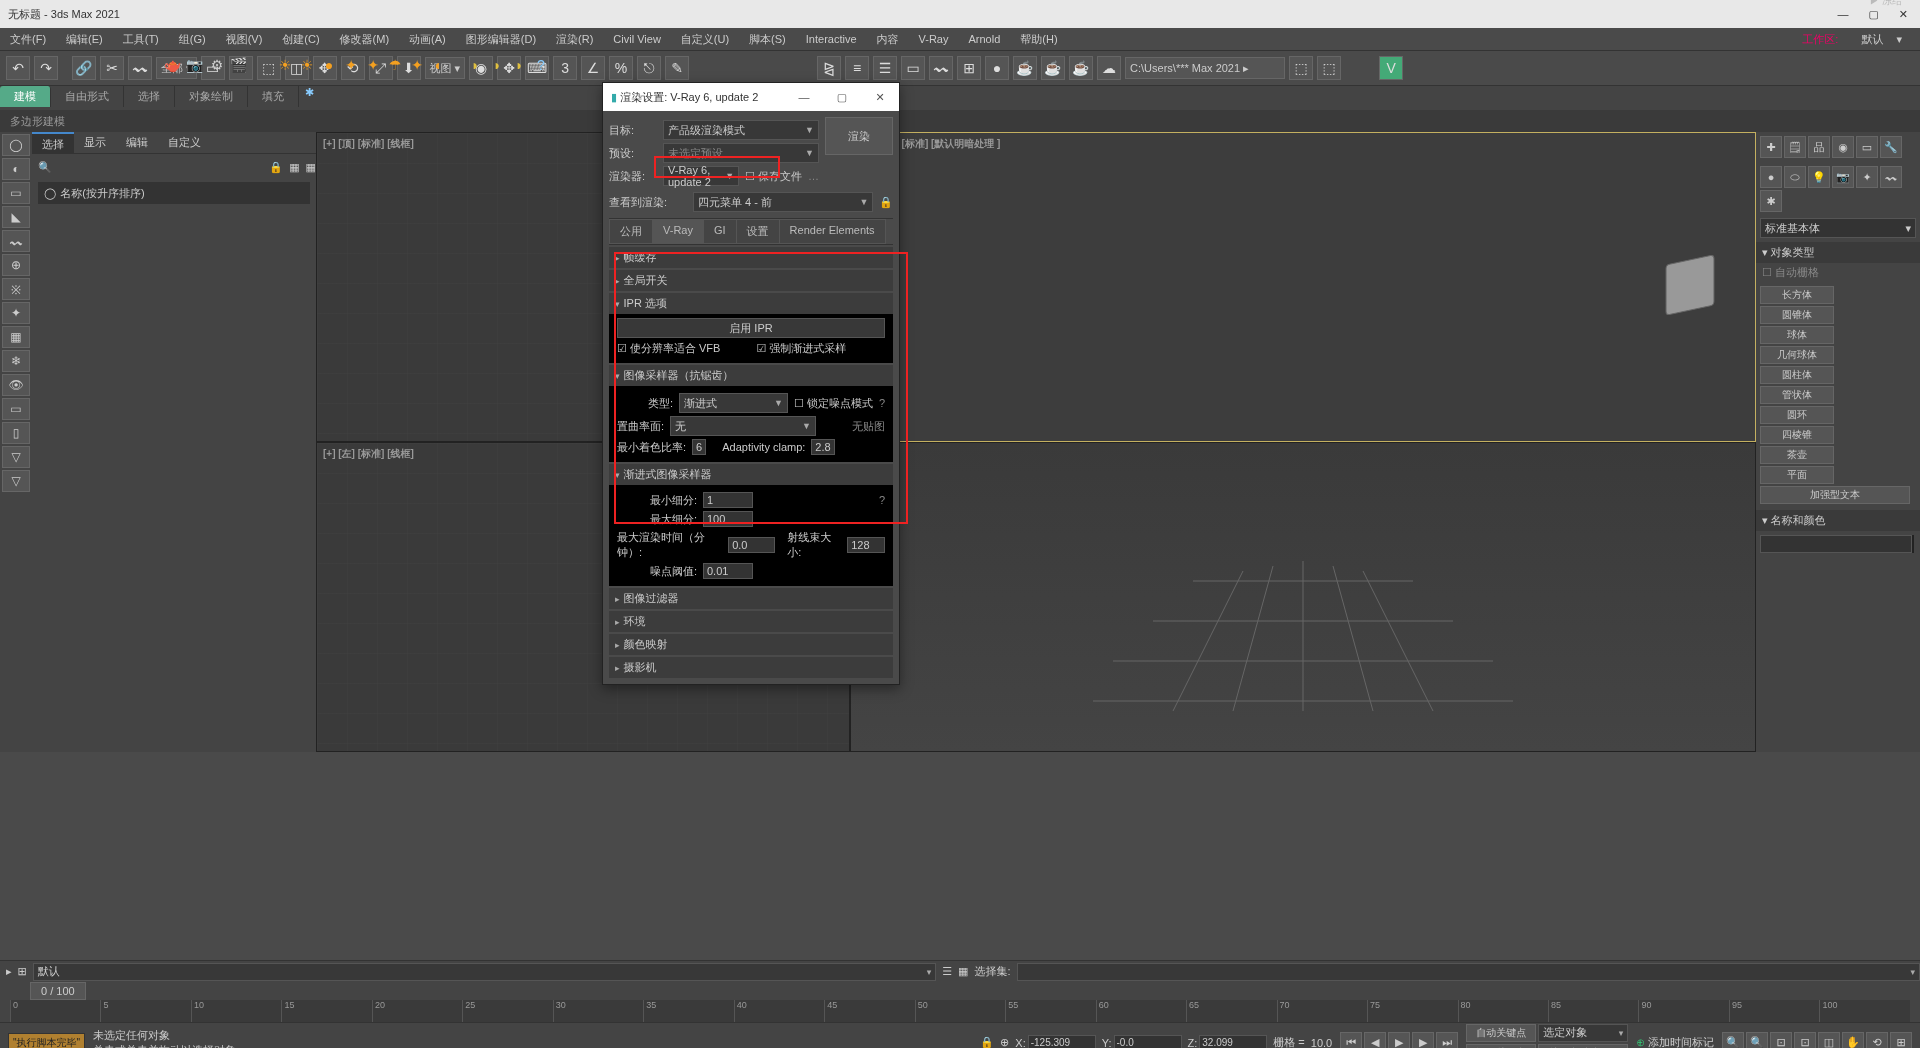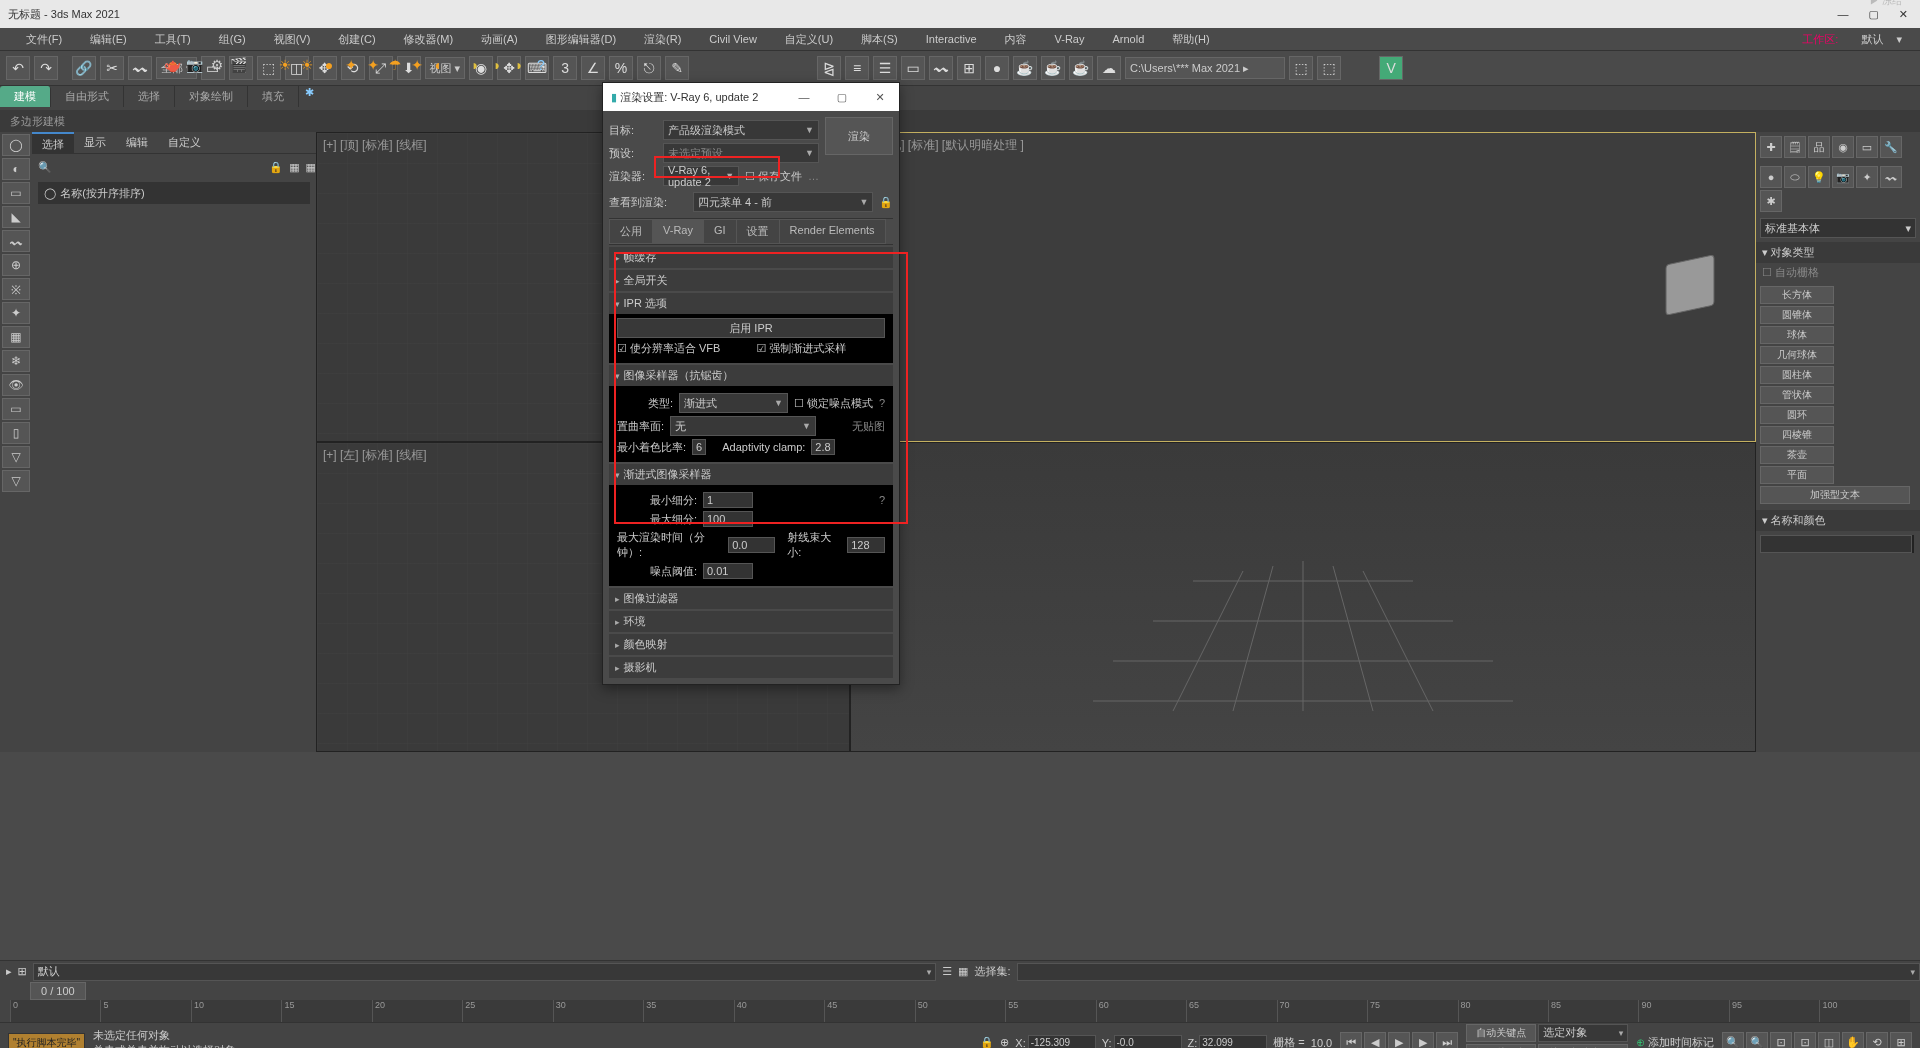--- a/index.html
+++ b/index.html
@@ -1,19 +1,19 @@
 <!DOCTYPE html>
 <html><head>
 <meta charset="utf-8">
 <style>
 * { margin:0; padding:0; box-sizing:border-box; font-family:"Microsoft YaHei",sans-serif; font-size:11px; }
 body { background:#4a4a4a; color:#ccc; width:1920px; height:1048px; overflow:hidden; position:relative; }
 .titlebar { height:28px; background:#e8e8e8; color:#333; display:flex; align-items:center; padding-left:8px; justify-content:space-between; }
 .titlebar .right { display:flex; gap:20px; padding-right:12px; }
-.menubar { height:22px; background:#4a4a4a; display:flex; align-items:center; padding-left:16px; gap:8px; color:#ccc; }
+.menubar { height:22px; background:#4a4a4a; display:flex; align-items:center; padding-left:0; gap:0; color:#ccc; }
 .menubar span { padding:0 10px; cursor:default; }
 .workspace-label { margin-left:auto; margin-right:8px; padding:2px 6px; }
 .workspace-label .ws-red { color:#e06; }
 .toolbar { height:36px; background:#4a4a4a; border-top:1px solid #333; border-bottom:1px solid #333; display:flex; align-items:center; padding-left:6px; gap:4px; }
 .tool-ico { width:24px; height:24px; background:#555; border:1px solid #666; display:flex; align-items:center; justify-content:center; color:#ddd; font-size:14px; }
 .tool-sep { width:6px; }
 .tool-dd { display:flex; align-items:center; background:#555; border:1px solid #666; padding:0 4px; height:22px; gap:3px; }
 .ribbon { height:24px; background:#444; display:flex; align-items:flex-start; }
 .ribbon-tab { padding:3px 14px; color:#aaa; border-right:1px solid #333; }
 .ribbon-tab.active { background:#5a8; color:#fff; border-radius:3px 3px 0 0; }
@@ -25,21 +25,21 @@
 .scene-panel { flex:1; background:#444; }
 .scene-tabs { display:flex; height:22px; background:#444; border-bottom:1px solid #333; }
 .scene-tabs span { padding:3px 10px; color:#ccc; }
 .scene-tabs span.active { background:#333; border-top:2px solid #48c; }
 .scene-tool { height:26px; display:flex; align-items:center; padding-left:6px; gap:6px; }
 .scene-name { height:22px; background:#333; margin:2px 6px; padding:3px 6px; display:flex; align-items:center; }
 .viewports { flex:1; display:flex; flex-direction:column; background:#333; position:relative; }
 .vprow { flex:1; display:flex; }
 .vp { flex:1; border:1px solid #222; background:#3a3a3a; position:relative; background-image:linear-gradient(#4444 1px,transparent 1px),linear-gradient(90deg,#4444 1px,transparent 1px); background-size:30px 30px; }
 .vp.persp { background:#3d3d3d; background-image:none; }
-.vp-label { position:absolute; top:4px; left:6px; color:#999; font-size:12px; }
+.vp-label { position:absolute; top:4px; left:6px; color:#999; font-size:10px;font-weight:bold; }
 .vp.active { border:1px solid #c4b060; }
 .rightcol { width:164px; background:#444; display:flex; flex-direction:column; }
 .cmd-tabs { display:flex; gap:2px; padding:4px; flex-wrap:wrap; }
 .cmd-tabs .t { width:22px; height:22px; background:#555; border:1px solid #666; display:flex; align-items:center; justify-content:center; }
 .cmd-dd { margin:2px 4px; height:20px; background:#333; border:1px solid #555; padding:2px 4px; display:flex; align-items:center; }
 .rollout-hdr { background:#3a3a3a; padding:3px 6px; color:#ccc; margin-top:2px; }
 .obj-btns { display:flex; flex-wrap:wrap; gap:2px; padding:4px;flex-direction:column; }
 .obj-btn { width:74px; height:18px; background:#555; border:1px solid #666; text-align:center; line-height:16px; color:#ccc; font-size:10px; }
 .color-box { width:28px; height:18px; background:#e46; border:1px solid #222; margin-left:auto; margin-right:6px; }
 .name-row { display:flex; align-items:center; padding:4px; }

